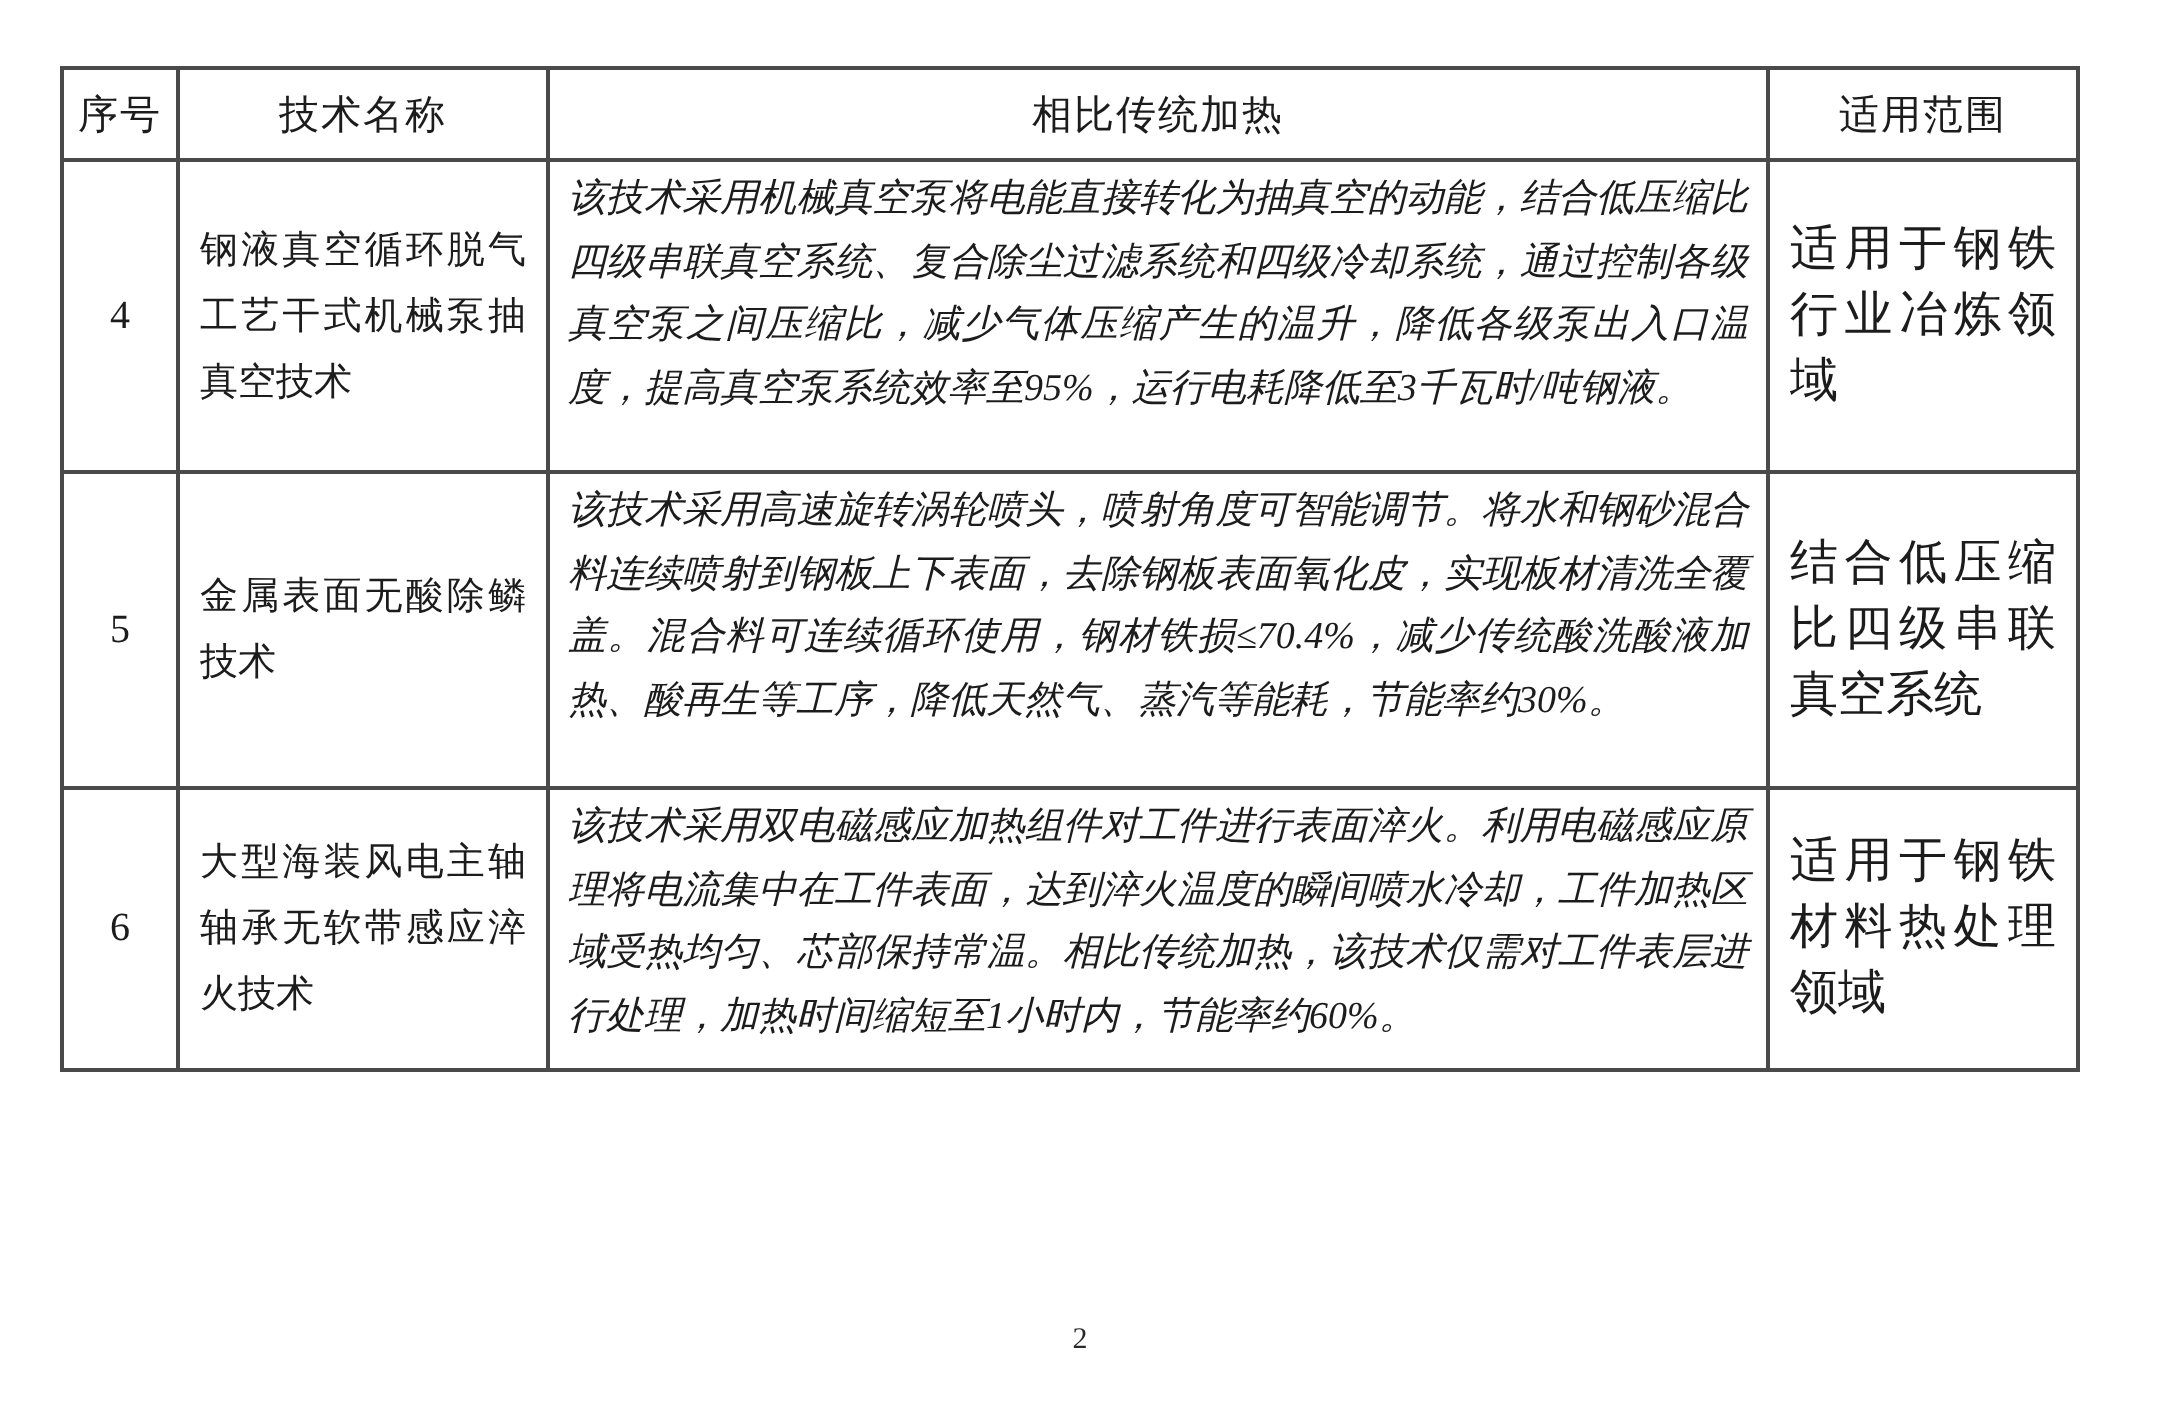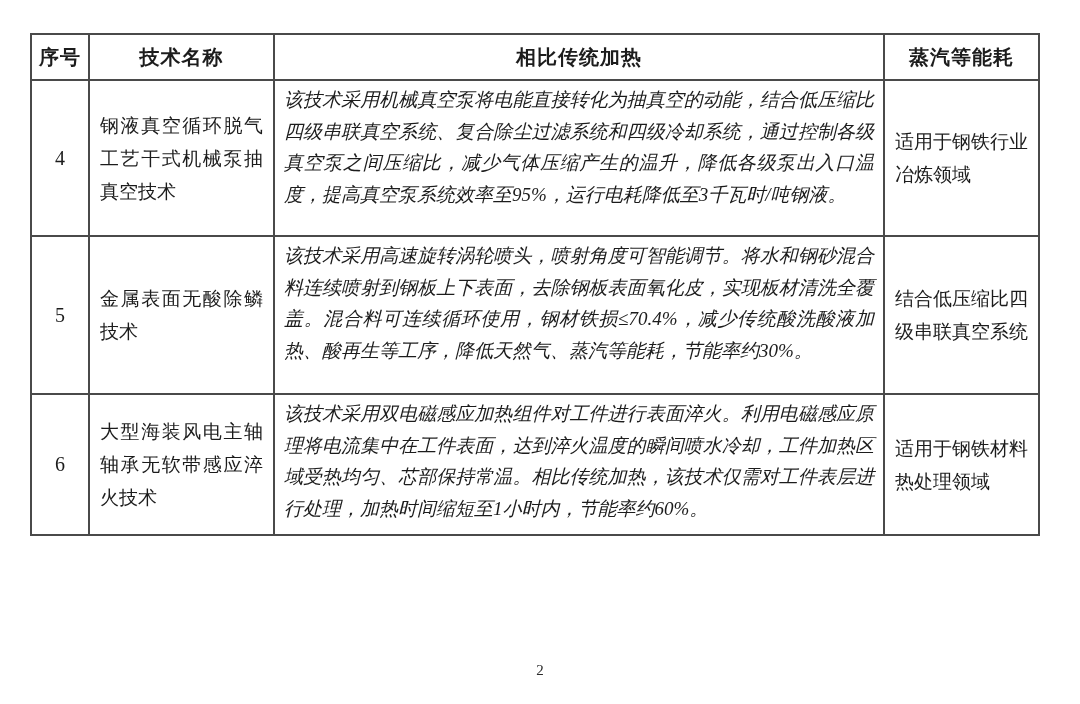--- a/index.html
+++ b/index.html
@@ -28,21 +28,21 @@
   }
   .tech-table th,
   .tech-table td {
     border: 2px solid #4a4a4a;
     vertical-align: middle;
     background: #ffffff;
   }
   .tech-table th {
     height: 40px;
     font-size: 20px;
-    font-weight: bold;
+    font-weight: normal;
     text-align: center;
     letter-spacing: 1px;
     padding: 2px 4px;
   }
   col.c-id    { width: 58px;  }
   col.c-name  { width: 185px; }
   col.c-desc  { width: 610px; }
   col.c-scope { width: 155px; }
 
   td.cell-id {
@@ -59,21 +59,21 @@
   td.cell-desc {
     font-size: 19px;
     line-height: 31.5px;
     padding: 3px 9px 6px 9px;
     vertical-align: top;
     text-align: justify;
     text-justify: inter-ideograph;
     font-style: italic;
   }
   td.cell-scope {
-    font-size: 19px;
+    font-size: 24px;
     line-height: 33px;
     padding: 4px 10px;
     text-align: justify;
     text-justify: inter-ideograph;
   }
   tr.body-row-0 { height: 156px; }
   tr.body-row-1 { height: 158px; }
   tr.body-row-2 { height: 128px; }
 
   .page-number {
@@ -96,21 +96,21 @@
       <col class="c-id">
       <col class="c-name">
       <col class="c-desc">
       <col class="c-scope">
     </colgroup>
     <thead>
       <tr>
         <th>序号</th>
         <th>技术名称</th>
         <th>相比传统加热</th>
-        <th>蒸汽等能耗</th>
+        <th>适用范围</th>
       </tr>
     </thead>
     <tbody>
       <tr class="body-row-0">
         <td class="cell-id">4</td>
         <td class="cell-name">钢液真空循环脱气工艺干式机械泵抽真空技术</td>
         <td class="cell-desc">该技术采用机械真空泵将电能直接转化为抽真空的动能，结合低压缩比四级串联真空系统、复合除尘过滤系统和四级冷却系统，通过控制各级真空泵之间压缩比，减少气体压缩产生的温升，降低各级泵出入口温度，提高真空泵系统效率至95%，运行电耗降低至3千瓦时/吨钢液。</td>
         <td class="cell-scope">适用于钢铁行业冶炼领域</td>
       </tr>
       <tr class="body-row-1">

